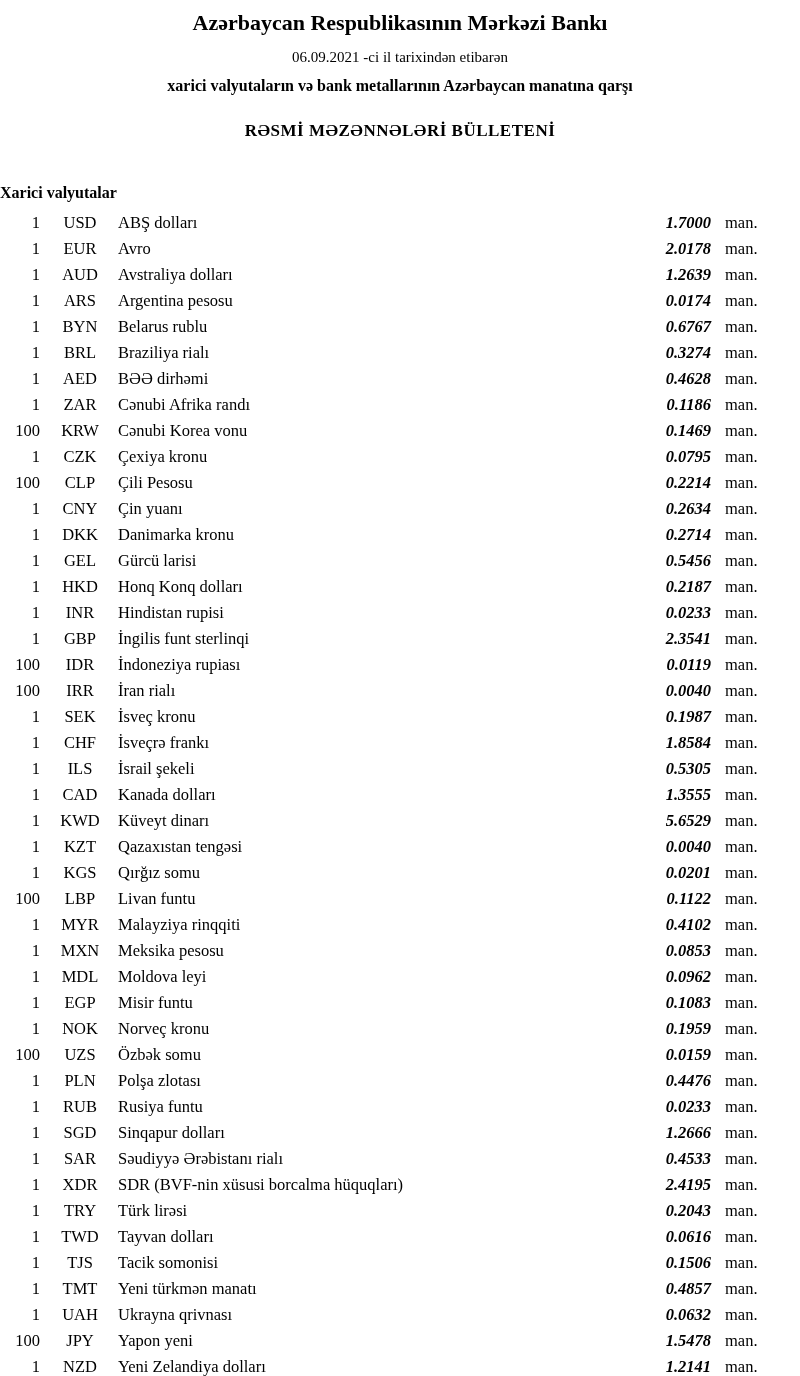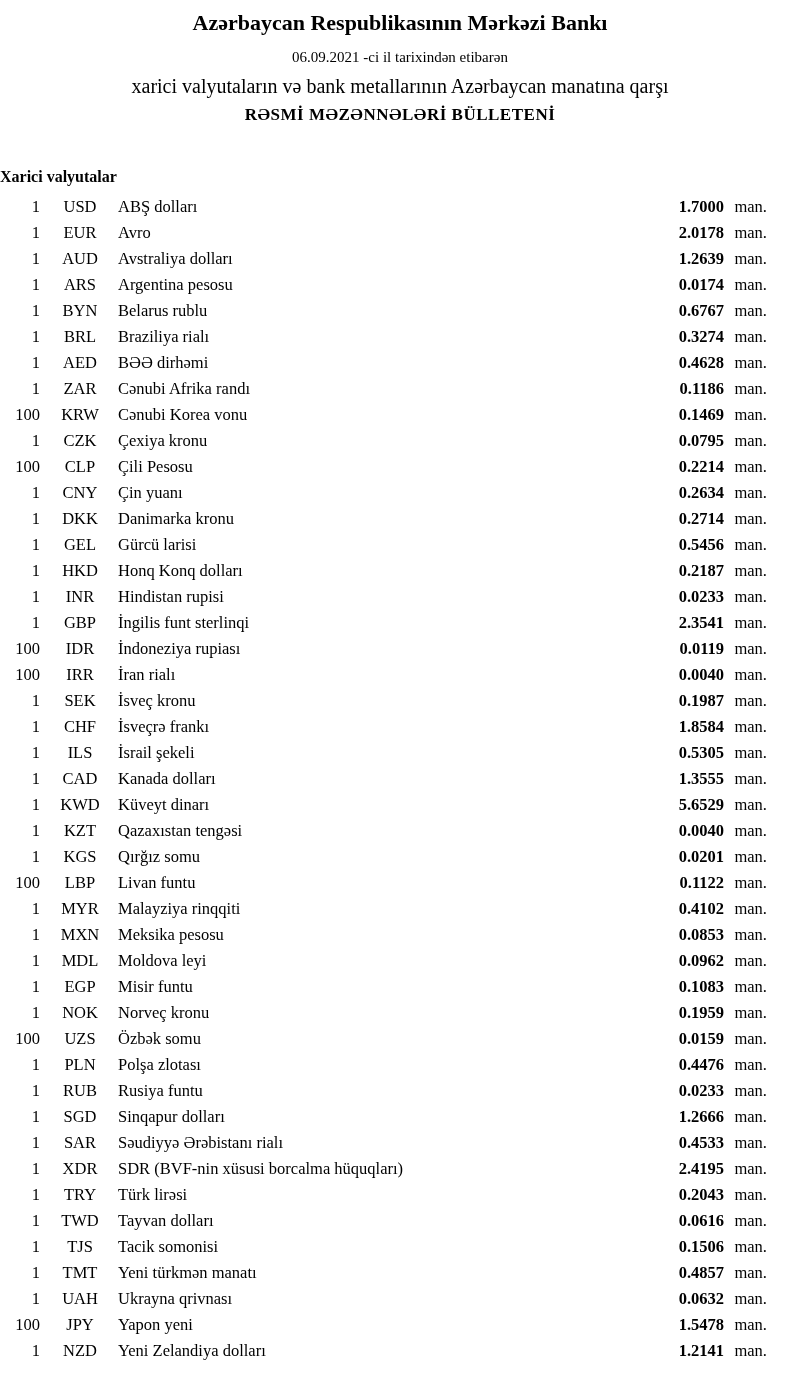--- a/index.html
+++ b/index.html
@@ -29,24 +29,24 @@
     line-height: 26px;
     margin-bottom: 12px;
   }
   .date-line {
     font-size: 15px;
     font-weight: normal;
     line-height: 18px;
     margin-bottom: 10px;
   }
   .subtitle-line {
-    font-size: 20px;
-    font-weight: normal;
+    font-size: 16px;
+    font-weight: bold;
     line-height: 20px;
-    margin-bottom: 8px;
+    margin-bottom: 24px;
   }
   .bulletin-title {
     font-size: 17px;
     font-weight: bold;
     line-height: 22px;
     letter-spacing: 0.5px;
   }
   .section-title {
     text-align: left;
     font-size: 16px;
@@ -80,26 +80,27 @@
     flex: 1 1 auto;
     margin-left: 6px;
     text-align: left;
     white-space: nowrap;
     overflow: hidden;
   }
   .rate {
     width: 90px;
     text-align: right;
     font-weight: bold;
+    font-style: italic;
     flex: 0 0 auto;
   }
   .unit {
     width: 42px;
-    margin-left: 1px;
-    text-align: right;
+    margin-left: 14px;
+    text-align: left;
     flex: 0 0 auto;
   }
 </style>
 </head>
 <body>
 
 <div class="page">
   <div class="header">
     <div class="bank-title">Azərbaycan Respublikasının Mərkəzi Bankı</div>
     <div class="date-line">06.09.2021 -ci il tarixindən etibarən</div>

